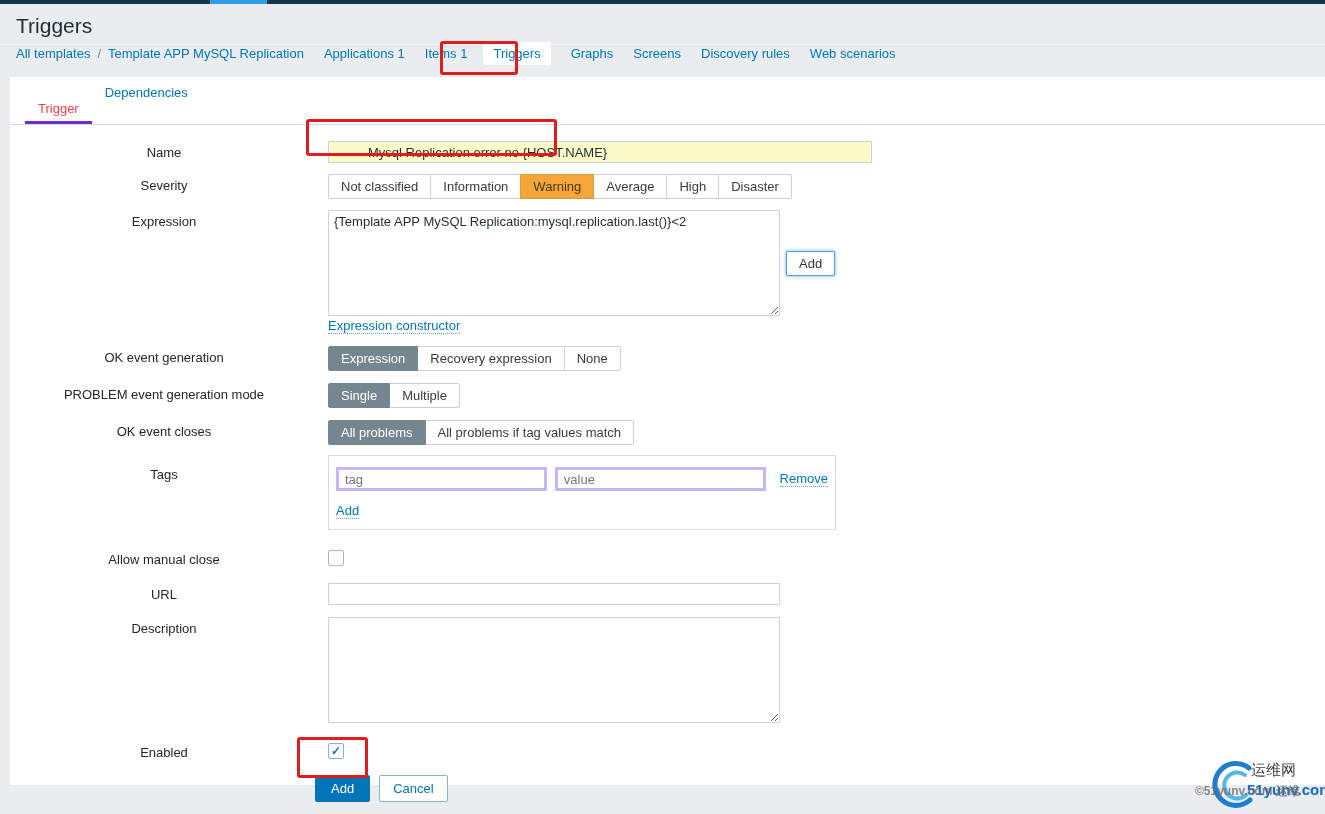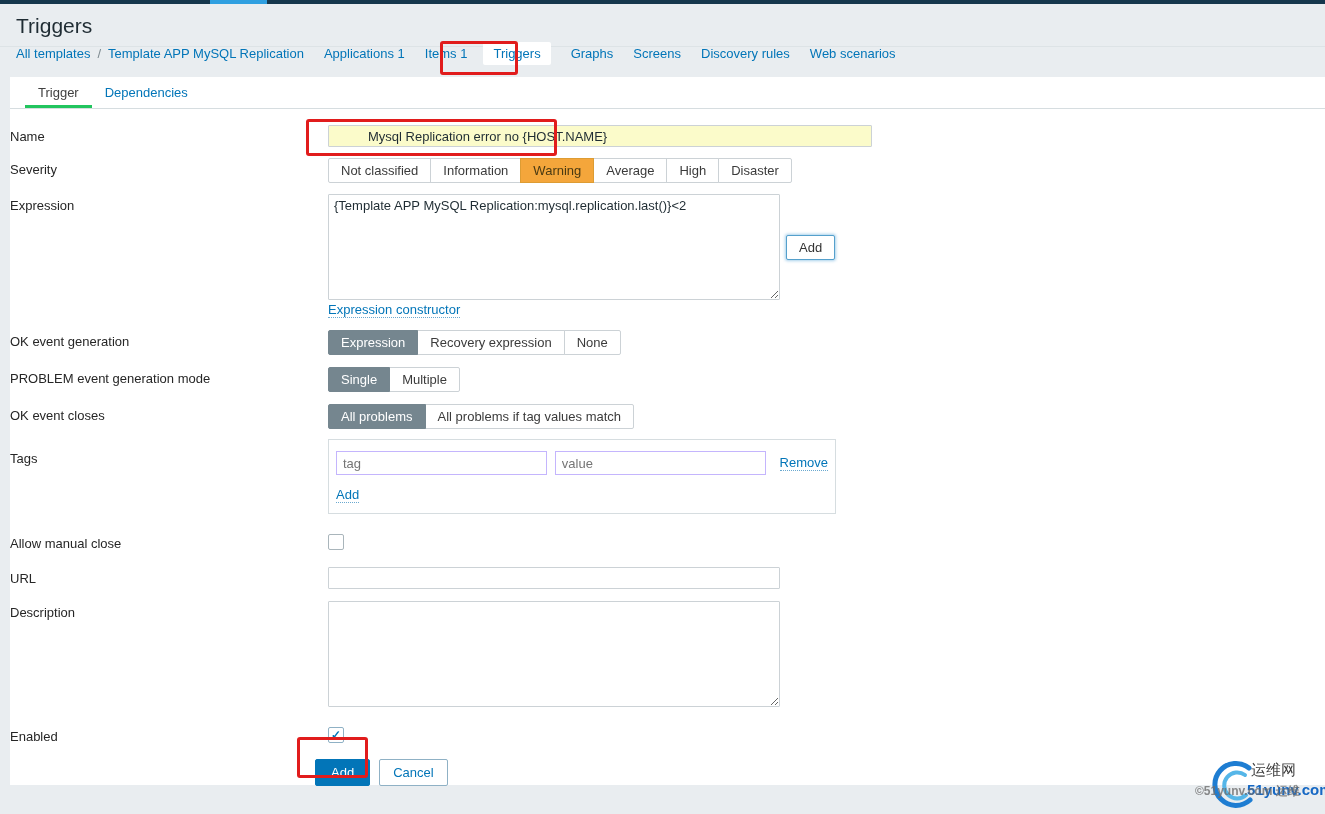--- a/index.html
+++ b/index.html
@@ -19,45 +19,45 @@
   .breadcrumb-row { display:flex; align-items:center; padding:3px 16px 20px; font-size:13px; height:30px; }
   .bc-link { color:#0275b8; text-decoration:none; cursor:pointer; }
   .bc-sep { color:#7d8a90; margin:0 7px; }
   .nav-item { margin-left:20px; color:#0275b8; text-decoration:none; cursor:pointer; }
   .nav-item.active { background:#ffffff; color:#0275b8; padding:4px 10px; border-radius:2px; margin-left:16px; }
 
   
   .content { margin-left:10px; background:#ffffff; height:708px; position:relative; }
   .tabs { display:flex; padding-left:15px; border-bottom:1px solid #d6dde0; }
   .tab { padding:8px 13px 5px; font-size:13px; color:#0275b8; cursor:pointer; }
-  .tab.active { color:#404040; border-bottom:3px solid #22c55e; cursor:default; }
+  .tab.active { color:#ef4444; border-bottom:3px solid #6d28d9; cursor:default;margin-top:16px; }
 
   
   .form { padding-top:16px; font-size:13px; }
   .row { display:flex; align-items:flex-start; margin-bottom:11px; }
-  .label { width:318px; flex:none; text-align:left; padding:4px 10px 0 0; color:#262626; }
+  .label { width:318px; flex:none; text-align:center; padding:4px 10px 0 0; color:#262626; }
   .label.lift { padding-top:12px; }
   .ti { height:22px; border:1px solid #ccd2d6; padding:0 5px; font:13px "Liberation Sans", sans-serif; color:#1f2c33; background:#fff; border-radius:1px; }
   .ti::placeholder, textarea::placeholder { color:#9aa7ad; }
   .name-input { width:544px; background:#fbfbca;padding-left:39px; }
   .url-input { width:452px; }
   textarea.big { width:452px; height:106px; border:1px solid #ccd2d6; padding:3px 5px; font:13px "Liberation Sans", sans-serif; color:#1f2c33; border-radius:1px; resize:both; }
   .seg-group { display:inline-flex; }
   .seg { border:1px solid #ccd2d6; background:#fff; padding:4px 12px; margin-left:-1px; font-size:13px; color:#3b3b3b; cursor:pointer; white-space:nowrap; }
   .seg:first-child { margin-left:0; border-radius:2px 0 0 2px; }
   .seg:last-child { border-radius:0 2px 2px 0; }
   .seg.sel-warn { background:#f4a63b; border-color:#dd9c33; color:#4a3a12; position:relative; z-index:1; }
   .seg.sel-dark { background:#75868f; border-color:#75868f; color:#ffffff; position:relative; z-index:1; }
   .expr-wrap { display:flex; align-items:center; }
   .btn-add-expr { margin-left:6px; background:#fff; border:1px solid #55a0cc; box-shadow:0 0 3px 1px rgba(60,150,210,.45); padding:4px 12px; border-radius:2px; font-size:13px; color:#333; cursor:pointer; }
   .link-dotted { color:#0275b8; text-decoration:none; border-bottom:1px dotted #6aa9d0; cursor:pointer; display:inline-block;text-align:right; }
   .row.tight { margin-top:-4px; margin-bottom:12px; }
   .tagbox { width:508px; border:1px solid #d6dde0; padding:11px 7px 10px; }
   .tagrow { display:flex; align-items:center; }
-  .tag-input { width:217px; height:24px; margin-right:8px; border:1px solid #c4b5fd; padding:0 6px; font:13px "Liberation Sans", sans-serif; }
+  .tag-input { width:217px; height:24px; margin-right:8px; border:3px solid #c4b5fd; padding:0 6px; font:13px "Liberation Sans", sans-serif; }
   .remove-link { margin-left:6px; }
   .tag-add { display:inline-block; margin-top:12px; }
   .checkbox { width:16px; height:16px; border:1px solid #a9b5bb; border-radius:2px; background:#fff; display:inline-flex; align-items:center; justify-content:center; margin-top:2px; cursor:pointer; }
   .checkbox.checked { border-color:#8fb1c5; }
   .checkbox .tick { color:#0275b8; font-weight:bold; font-size:12px; line-height:1; }
   .actions { display:flex; gap:9px; padding-left:305px; margin-top:15px; }
   .btn-primary { background:#0275b8; color:#fff; border:1px solid #0275b8; padding:5px 15px; border-radius:2px; font-size:13px; cursor:pointer; }
   .btn-secondary { background:#fff; color:#0275b8; border:1px solid #8fb1c5; padding:5px 13px; border-radius:2px; font-size:13px; cursor:pointer; }
 
   

